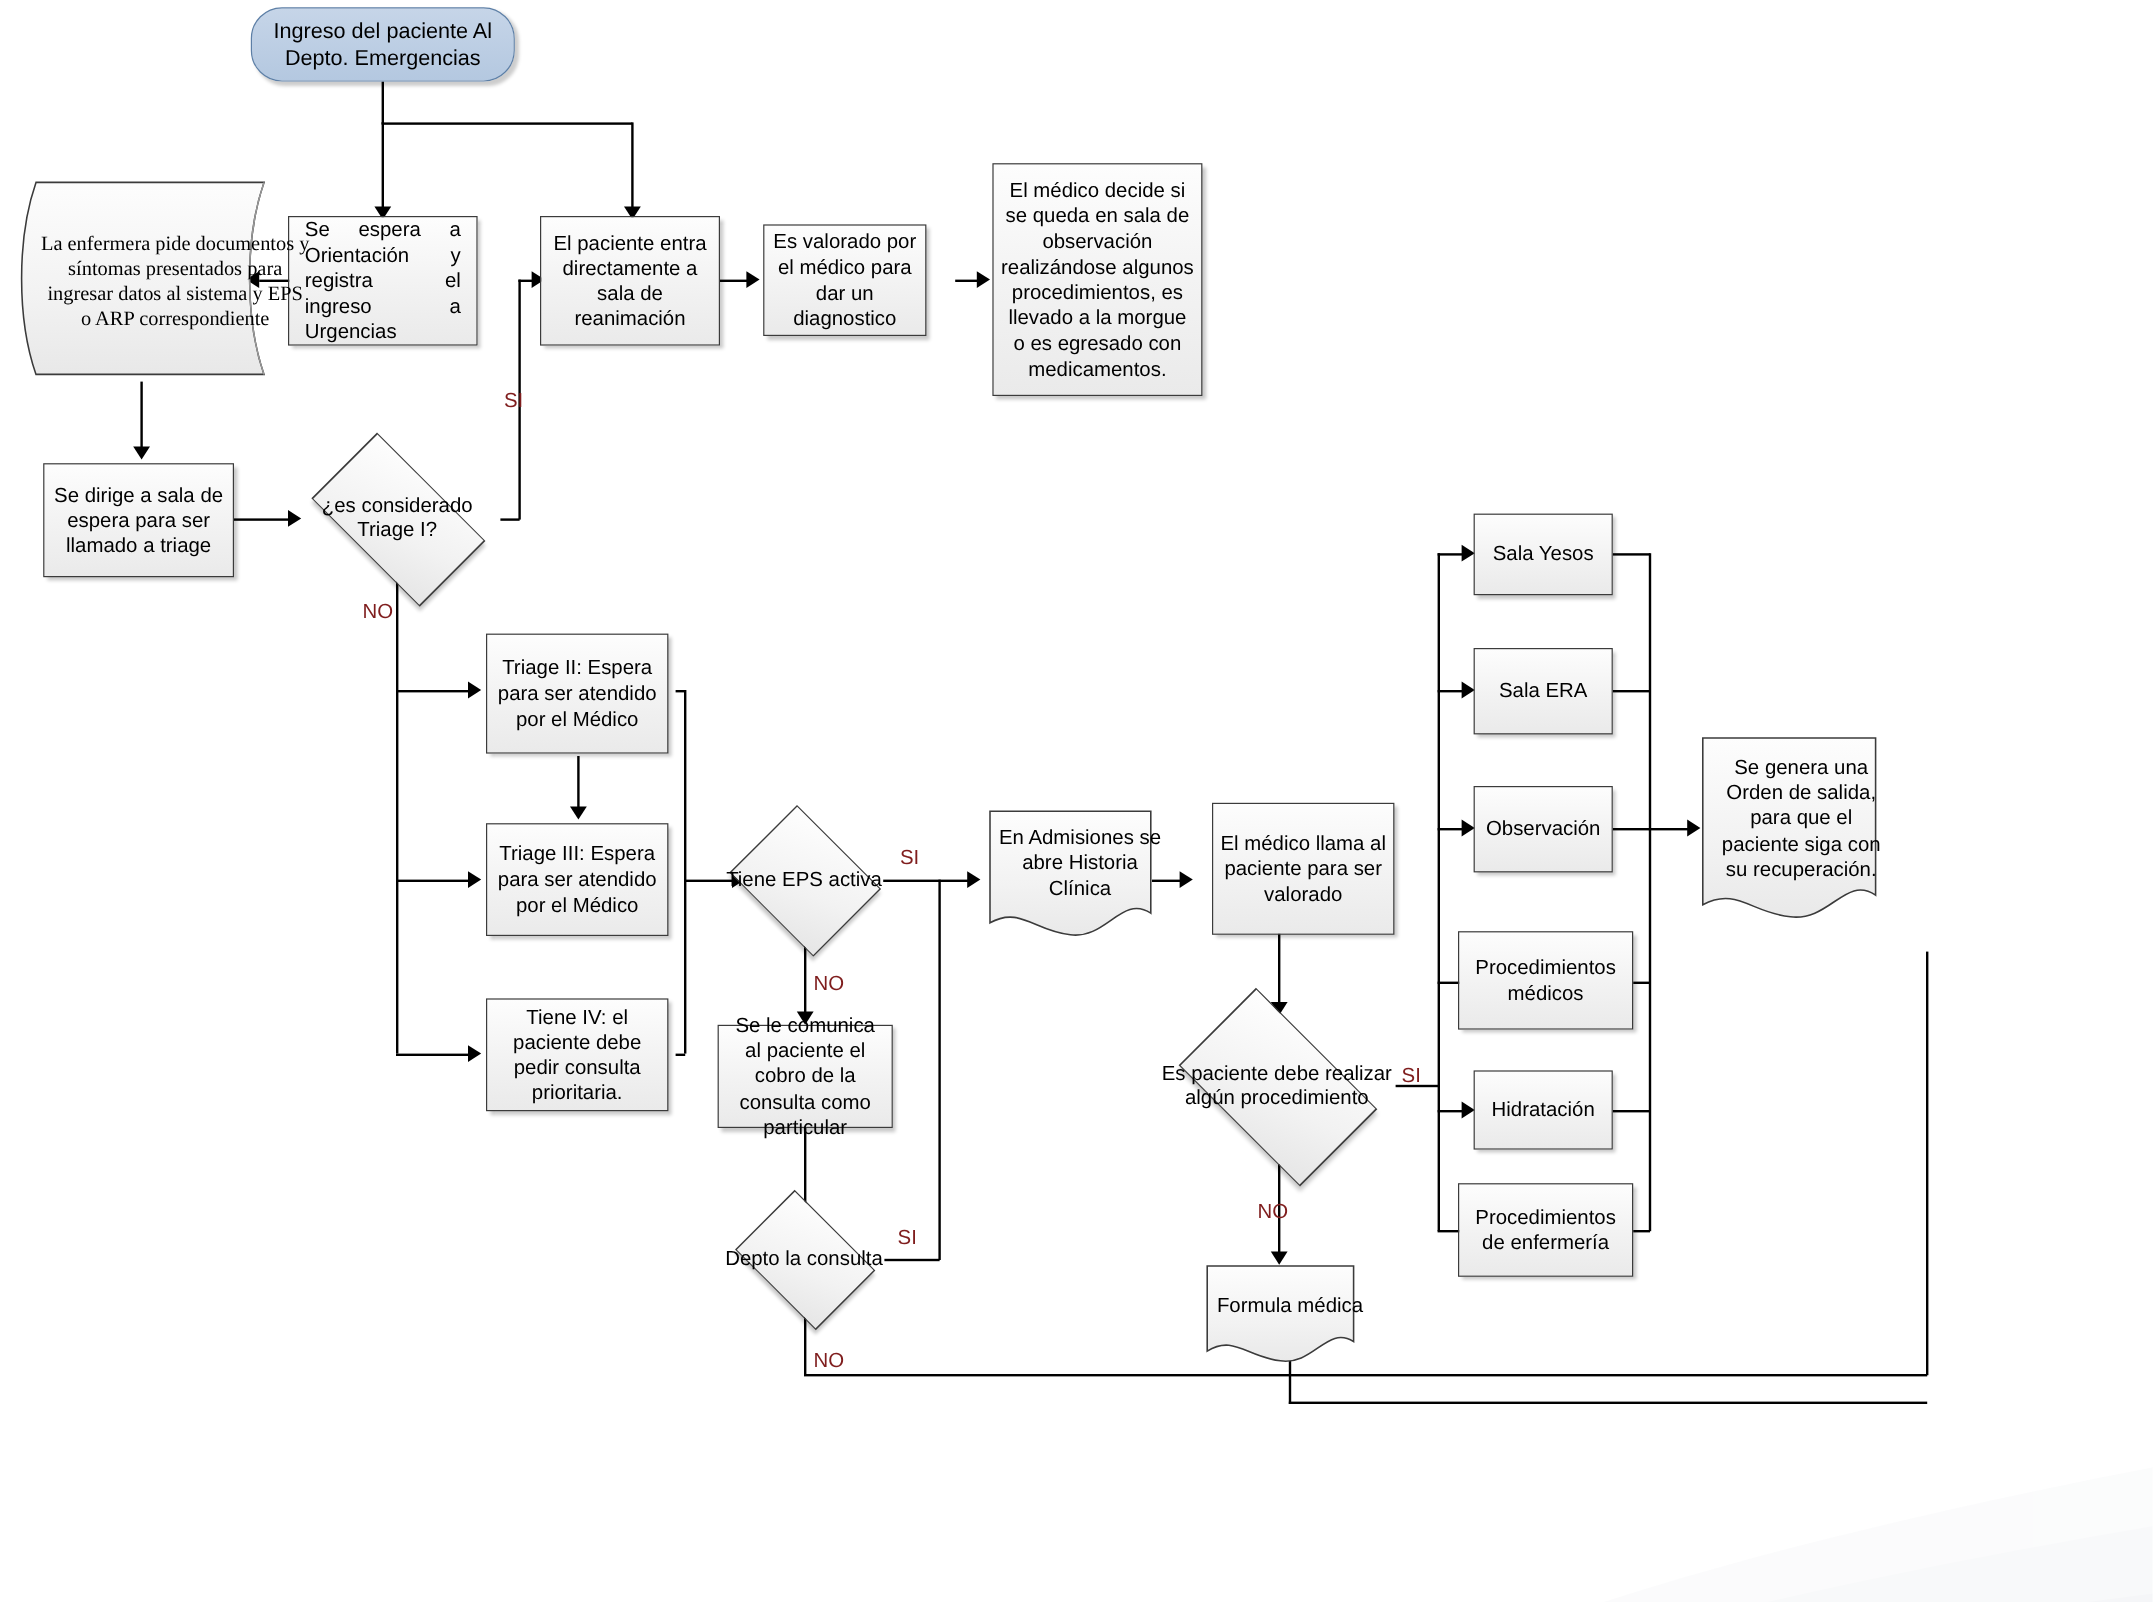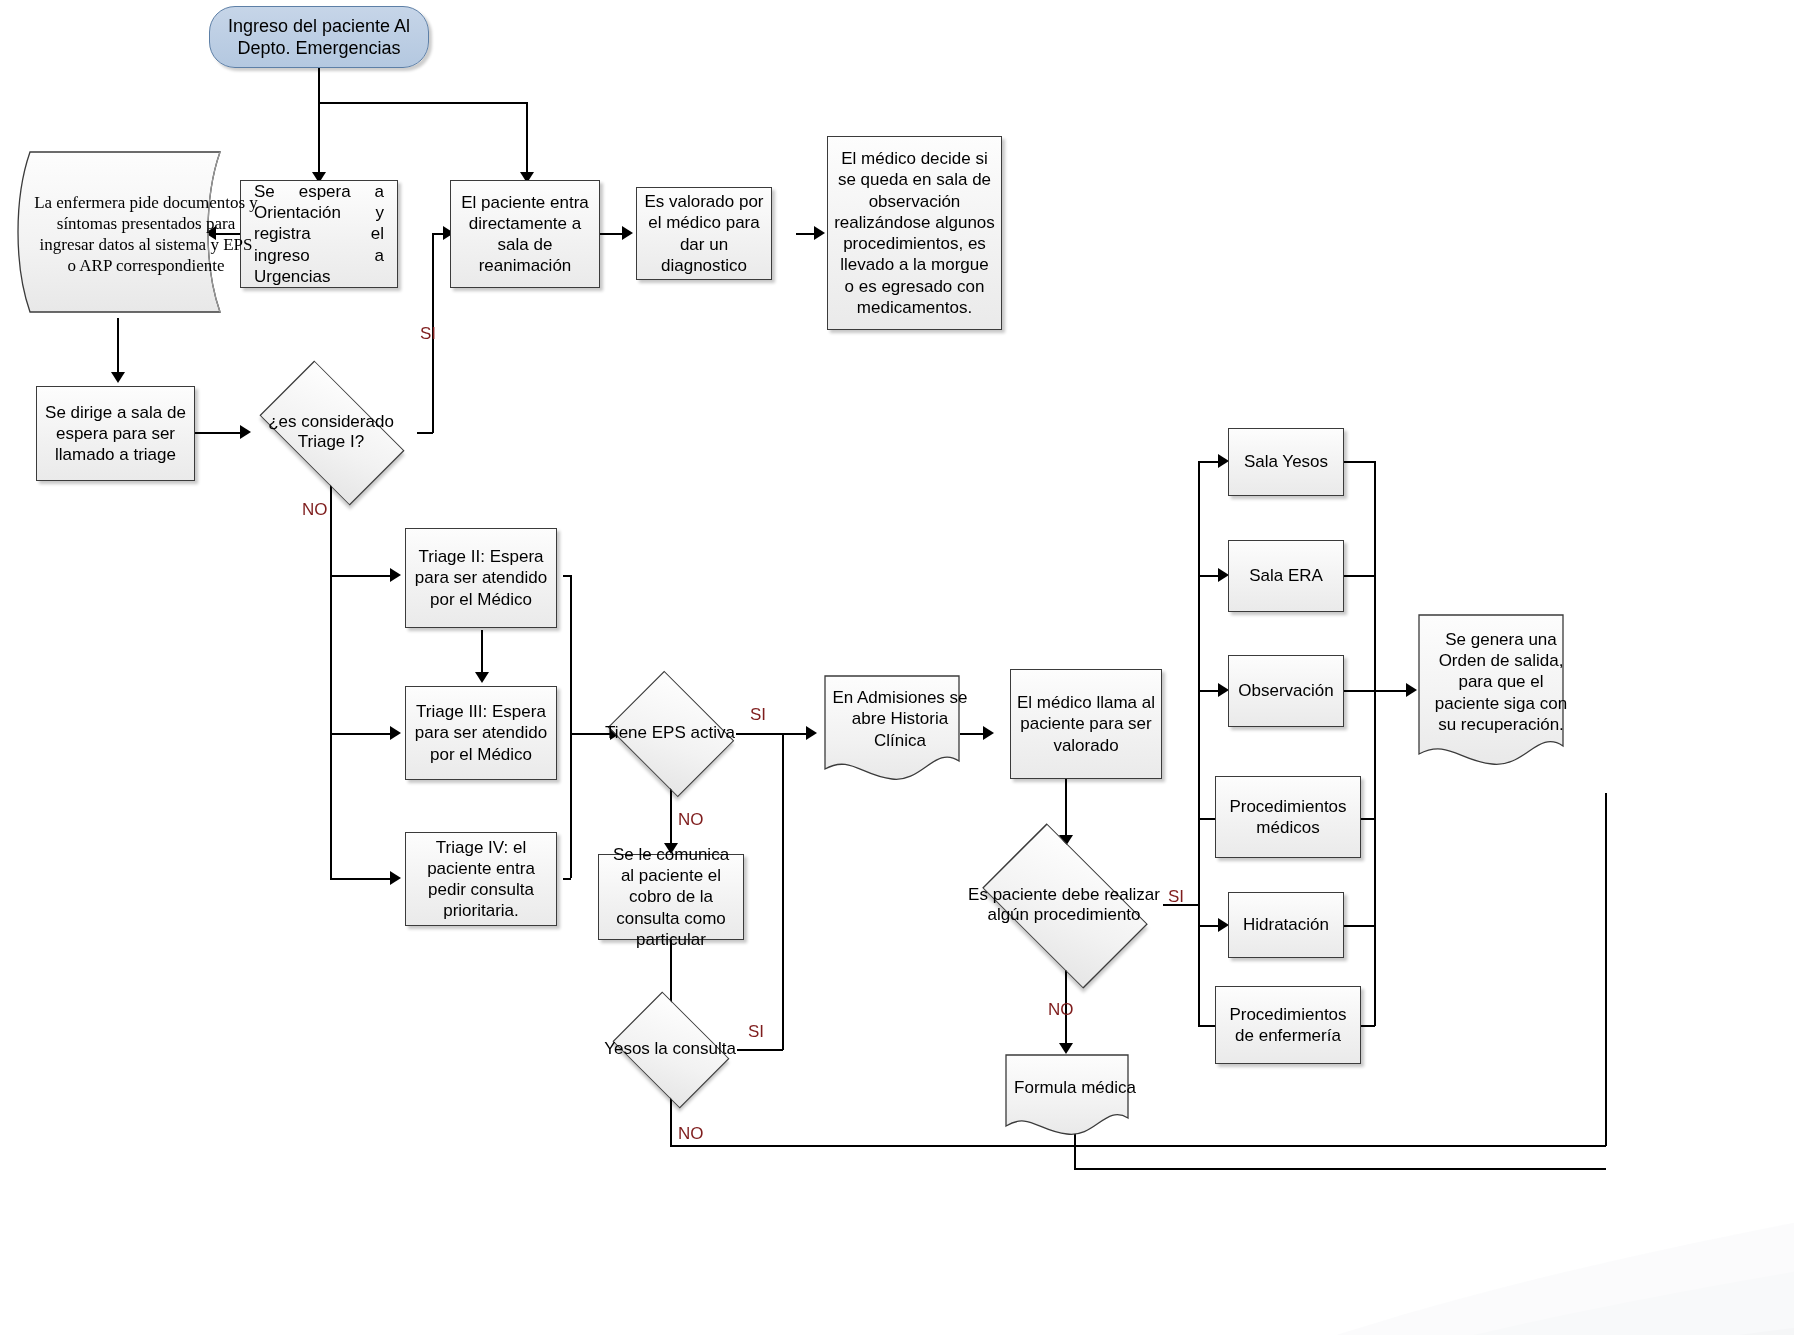--- a/index.html
+++ b/index.html
@@ -208,38 +208,38 @@
     </div>
   </div>
 
   <div class="node proc" style="left:405px;top:686px;width:152px;height:94px;font-size:17px;">
     <span>Triage III: Espera para ser atendido por el Médico</span>
   </div>
   <div class="node proc" style="left:405px;top:528px;width:152px;height:100px;font-size:17px;">
     <span>Triage II: Espera para ser atendido por el Médico</span>
   </div>
   <div class="node proc" style="left:405px;top:832px;width:152px;height:94px;font-size:17px;">
-    <span>Triage IV: el paciente entra pedir consulta prioritaria.</span>
+    <span>Tiene IV: el paciente debe pedir consulta prioritaria.</span>
   </div>
 
   <div class="dec" style="left:600px;top:678px;width:140px;height:110px;">
     <div class="dia" style="width:82px;height:82px;margin-left:-41px;margin-top:-41px;transform:rotate(45deg) scale(1.18,0.95);"></div>
     <div class="lbl" style="font-size:17px;">
       <span>Tiene EPS activa</span>
     </div>
   </div>
 
   <div class="node proc" style="left:598px;top:854px;width:146px;height:86px;font-size:17px;">
     <span>Se le comunica al paciente el   cobro de la consulta como particular</span>
   </div>
 
   <div class="dec" style="left:600px;top:1000px;width:140px;height:98px;">
     <div class="dia" style="width:76px;height:76px;margin-left:-38px;margin-top:-38px;transform:rotate(45deg) scale(1.22,0.90);"></div>
     <div class="lbl" style="font-size:17px;">
-      <span>Yesos la consulta</span>
+      <span>Depto la consulta</span>
     </div>
   </div>
 
   <div class="shape" style="position:absolute;left:822px;top:673px;width:140px;height:112px;">
     <svg width="140" height="112" viewBox="0 0 140 112">
       <defs>
         <linearGradient id="gdoc2" x1="0" y1="0" x2="0" y2="1">
           <stop offset="0" stop-color="#fdfdfd"></stop>
             <stop offset="0.6" stop-color="#f2f2f2"></stop>
             <stop offset="1" stop-color="#e9e9e9"></stop>

